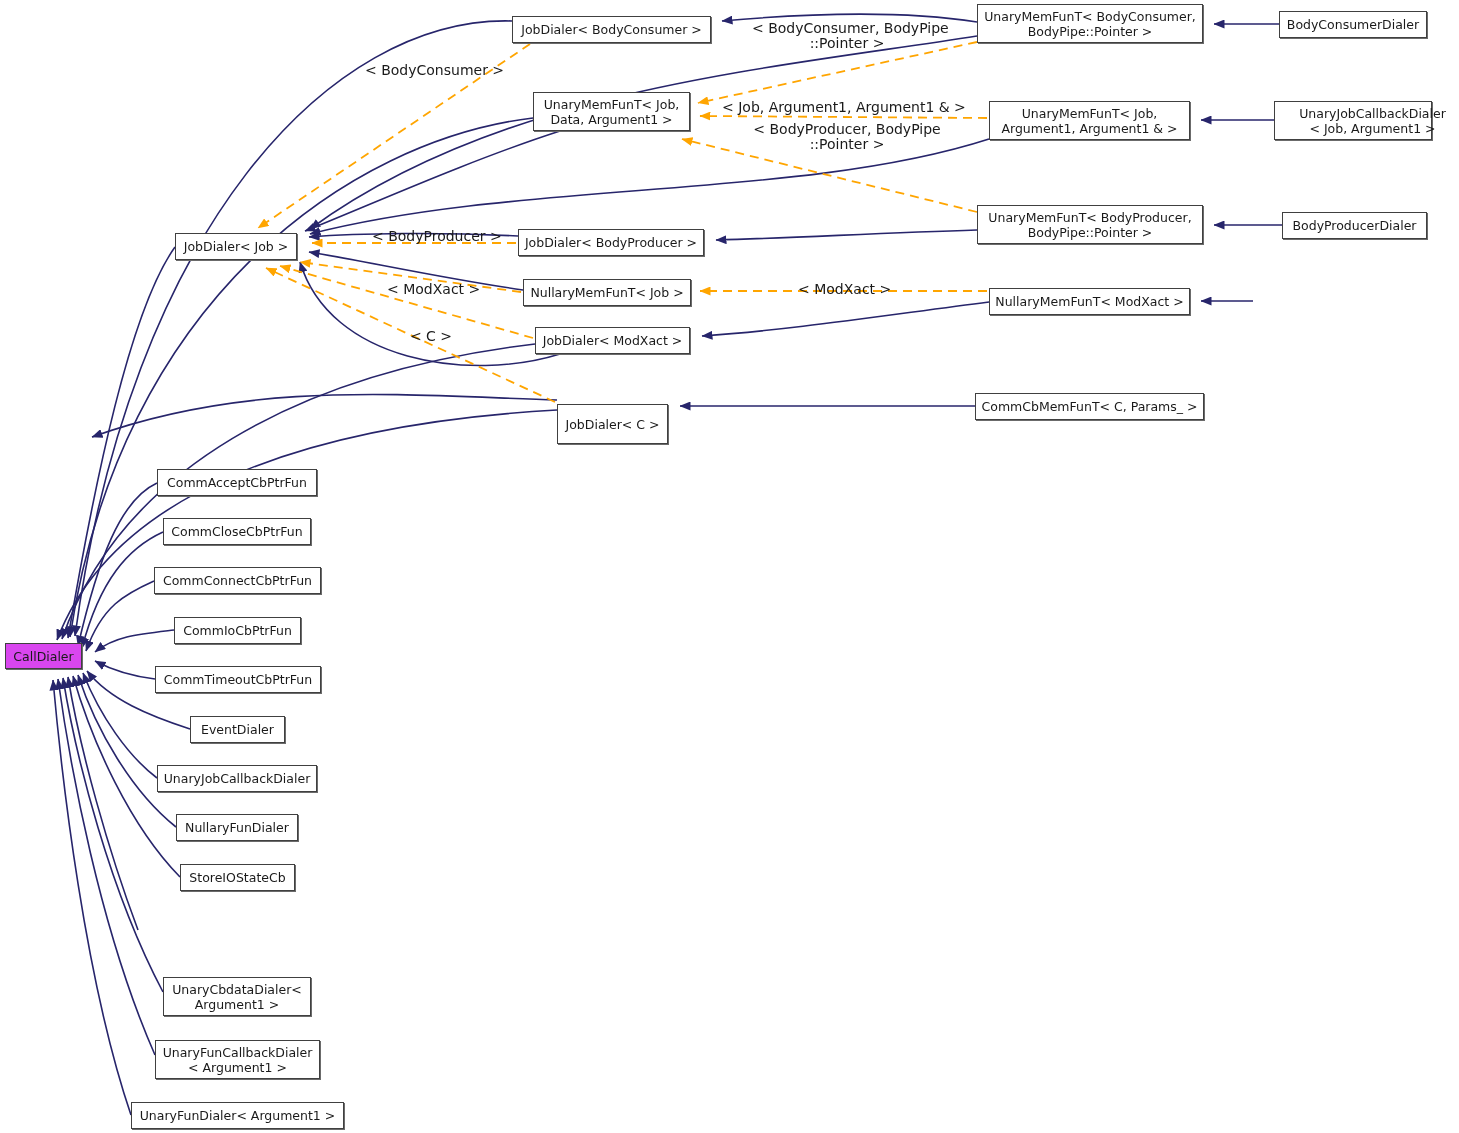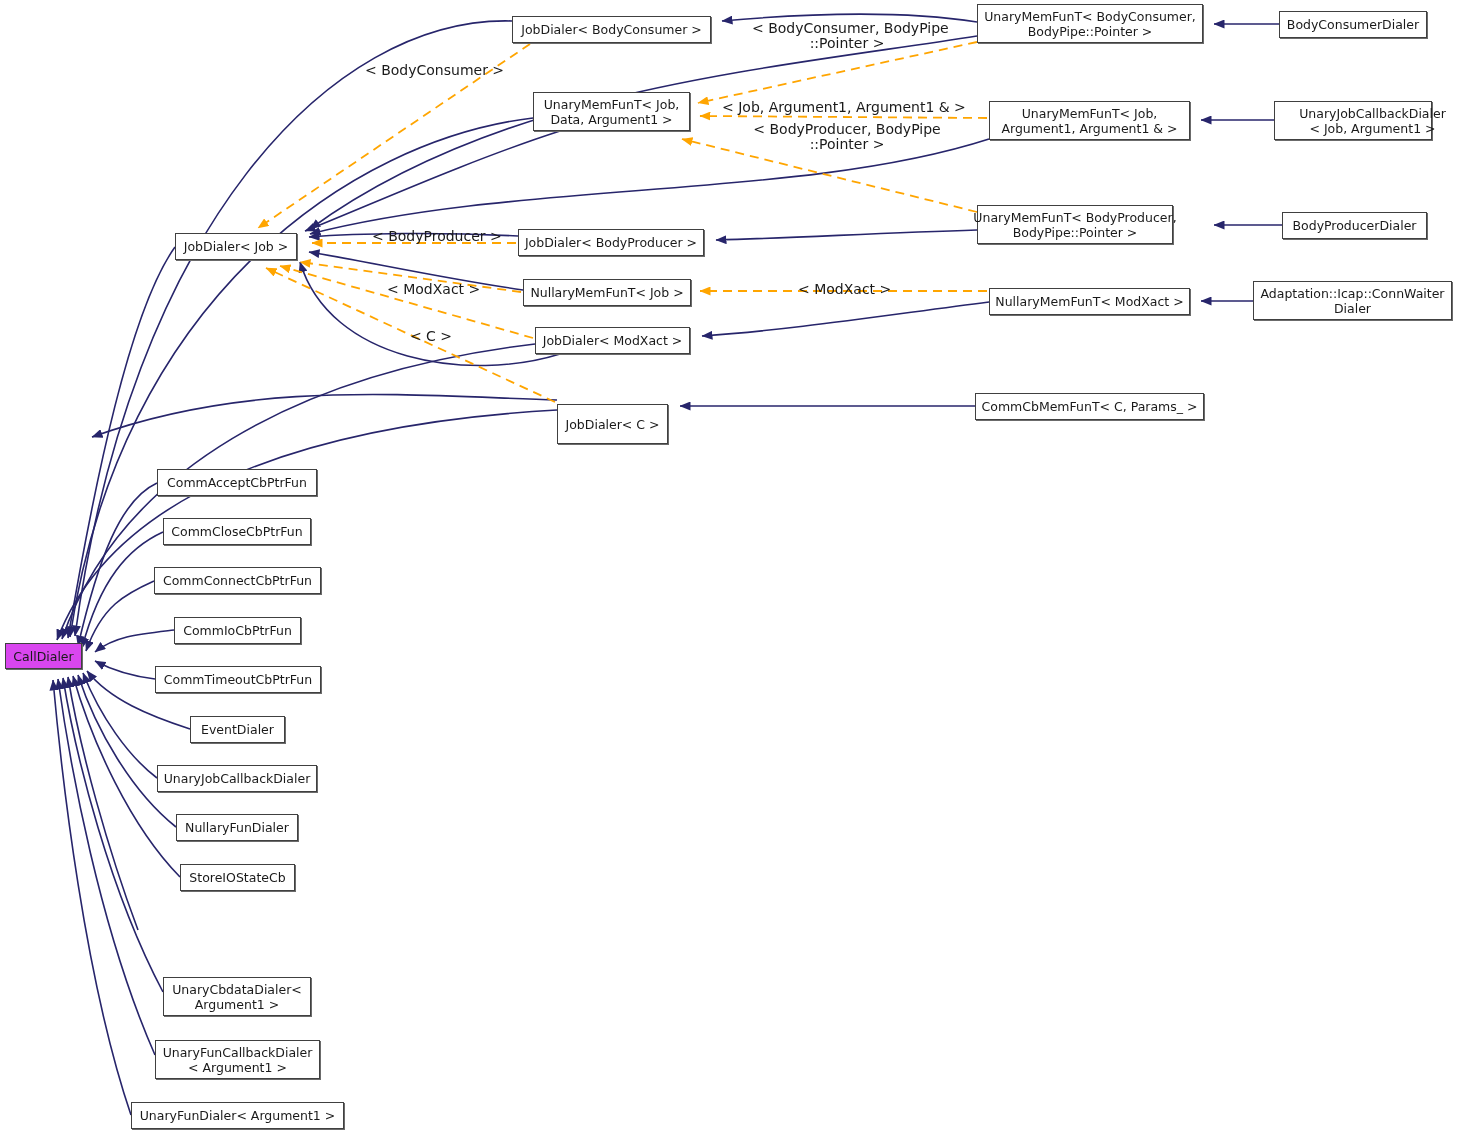--- a/index.html
+++ b/index.html
@@ -178,31 +178,29 @@
   <div class="node" style="left:989px;top:101px;width:201px;height:39px;">UnaryMemFunT&lt; Job,
 Argument1, Argument1 &amp; &gt;</div>
 
   <div class="node" style="left:1274px;top:101px;width:158px;height:39px;padding-left:44px;">UnaryJobCallbackDialer
 &lt; Job, Argument1 &gt;</div>
 
   <div class="node" style="left:175px;top:233px;width:122px;height:27px;">JobDialer&lt; Job &gt;</div>
 
   <div class="node" style="left:518px;top:229px;width:186px;height:27px;">JobDialer&lt; BodyProducer &gt;</div>
 
-  <div class="node" style="left:977px;top:205px;width:196px;height:39px;">UnaryMemFunT&lt; BodyProducer,
+  <div class="node" style="left:977px;top:205px;width:226px;height:39px;">UnaryMemFunT&lt; BodyProducer,
 BodyPipe::Pointer &gt;</div>
 
   <div class="node" style="left:1282px;top:212px;width:145px;height:27px;">BodyProducerDialer</div>
 
   <div class="node" style="left:523px;top:279px;width:168px;height:27px;">NullaryMemFunT&lt; Job &gt;</div>
 
   <div class="node" style="left:989px;top:288px;width:201px;height:27px;">NullaryMemFunT&lt; ModXact &gt;</div>
 
-  <div class="node" style="left:1253px;top:281px;width:199px;height:39px;">Adaptation::Icap::ConnWaiter
-Dialer</div>
 
   <div class="node" style="left:535px;top:327px;width:155px;height:27px;">JobDialer&lt; ModXact &gt;</div>
 
   <div class="node" style="left:557px;top:404px;width:111px;height:40px;">JobDialer&lt; C &gt;</div>
 
   <div class="node" style="left:975px;top:393px;width:229px;height:27px;">CommCbMemFunT&lt; C, Params_ &gt;</div>
 
   <div class="node" style="left:157px;top:469px;width:160px;height:27px;">CommAcceptCbPtrFun</div>
 
   <div class="node" style="left:163px;top:518px;width:148px;height:27px;">CommCloseCbPtrFun</div>

